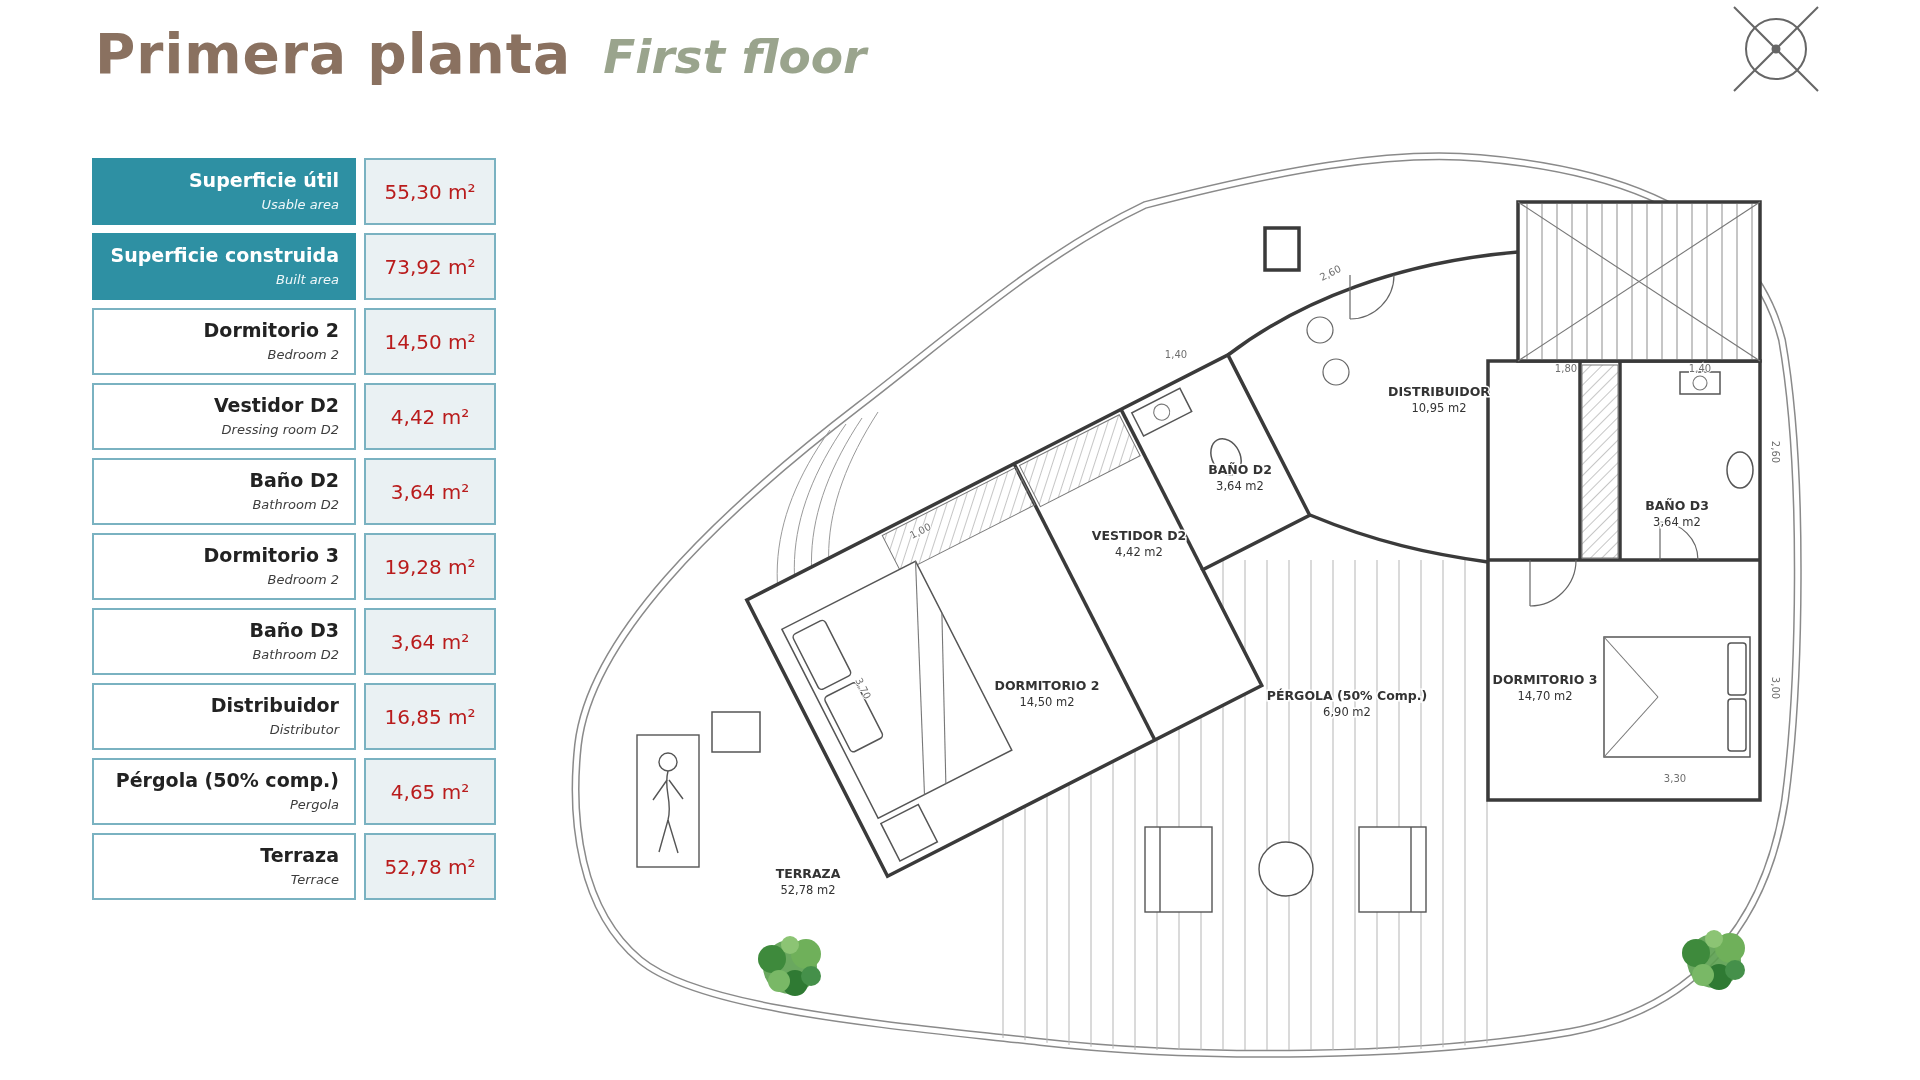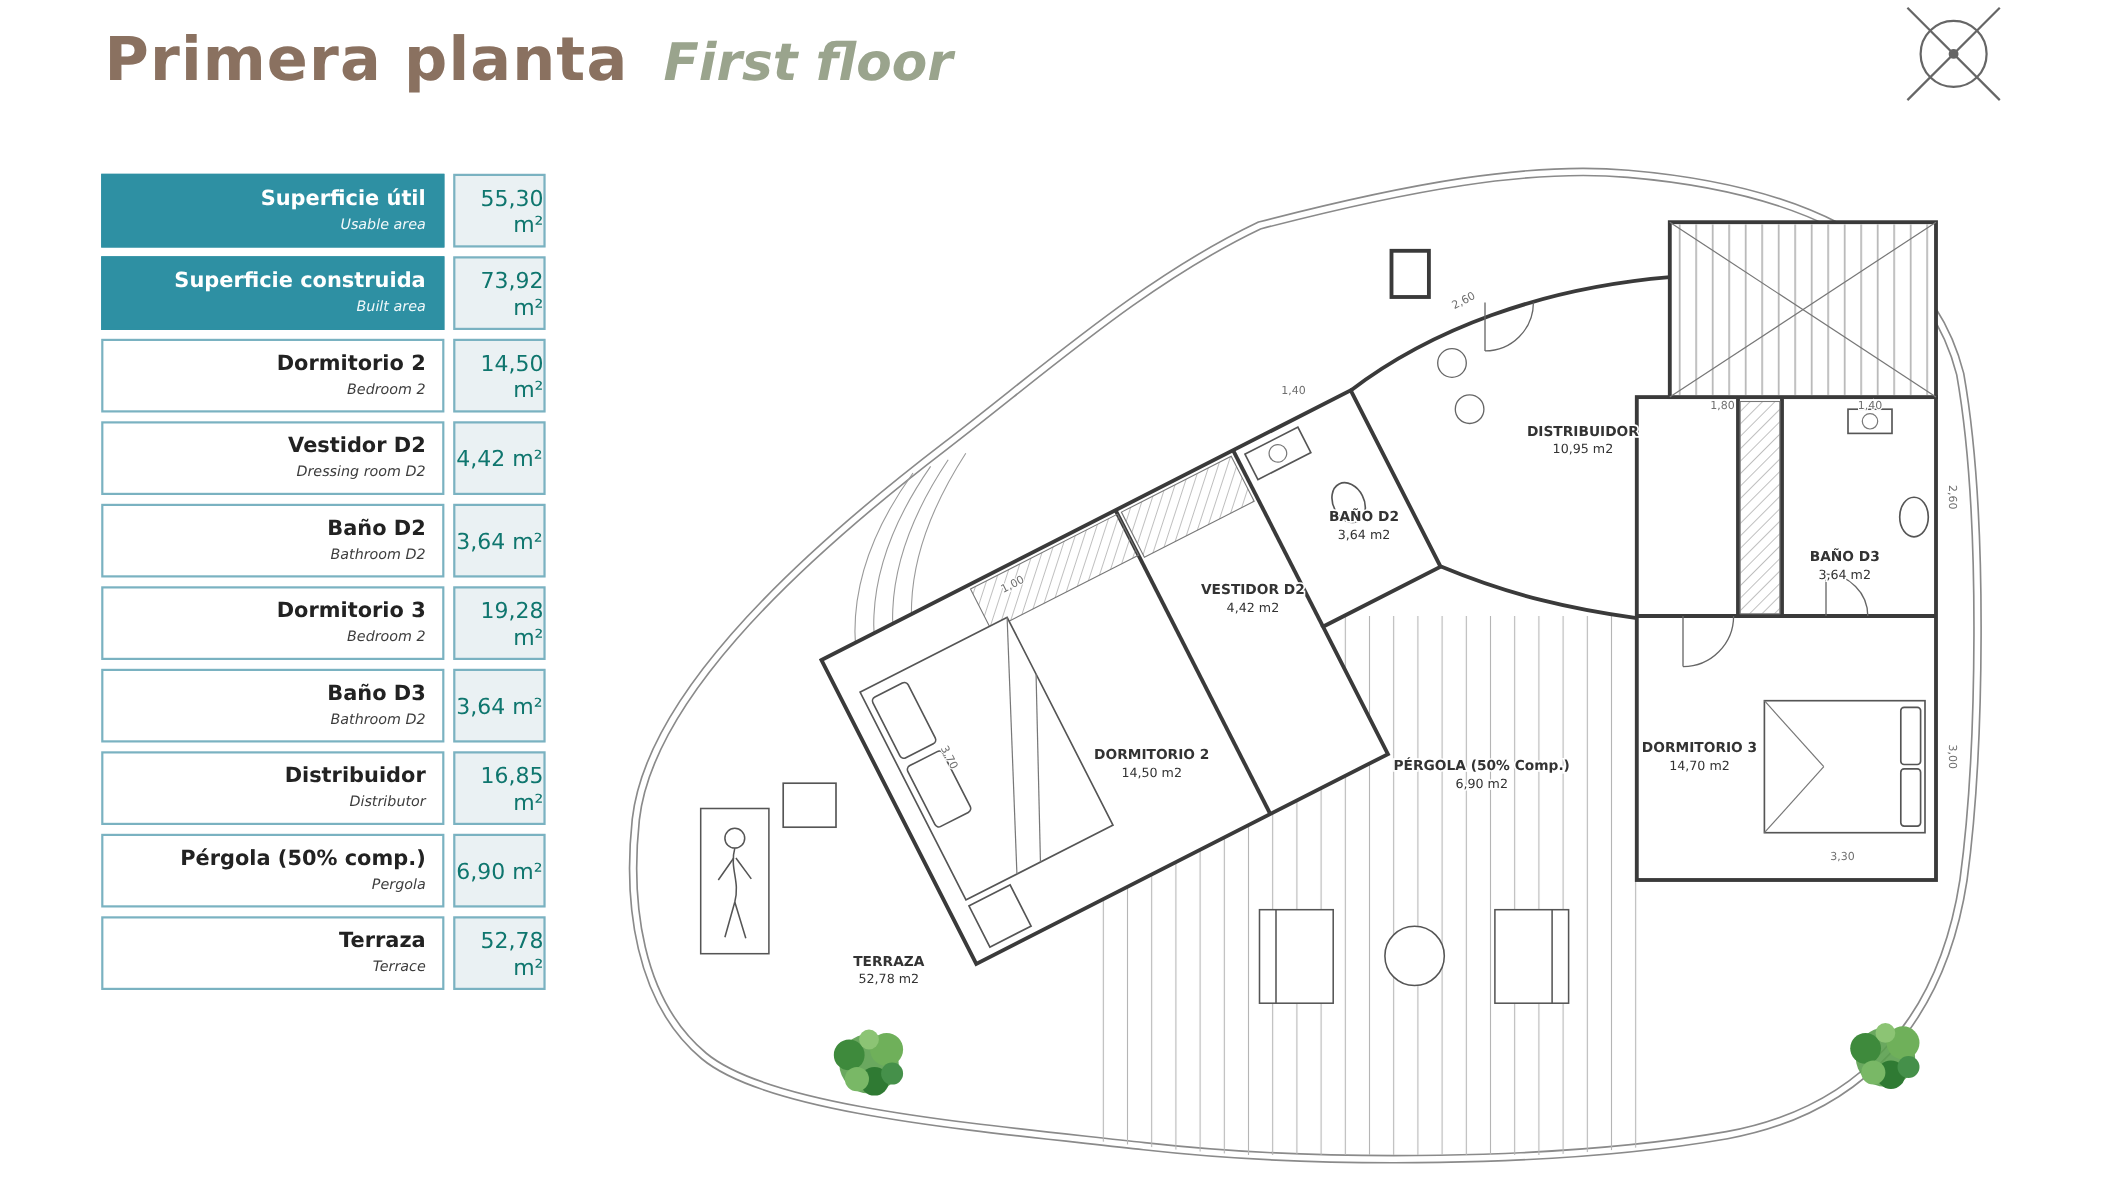--- a/index.html
+++ b/index.html
@@ -6,23 +6,23 @@
   .page{position:relative;width:1920px;height:1080px;background:#ffffff;overflow:hidden;
         font-family:"DejaVu Sans", sans-serif;text-align:right;}
   
   .title{position:absolute;left:95px;top:22px;white-space:nowrap;}
   .title .t-es{font-size:55px;font-weight:600;color:#8a7160;letter-spacing:1px;}
   .title .t-en{font-size:47px;font-weight:600;font-style:italic;color:#9aa48d;margin-left:32px;}
   
   .areas-table{position:absolute;left:92px;top:158px;width:404px;}
   .t-row{display:flex;gap:8px;margin-bottom:8px;}
   .cell{box-sizing:border-box;border:2px solid #7ab2c1;}
-  .cell.label{width:312px;background:#ffffff;padding:7px 15px;}
+  .cell.label{width:264px;background:#ffffff;padding:7px 15px;}
   .cell.value{flex:1;background:#eaf1f3;display:flex;align-items:center;justify-content:center;
-              font-size:20px;color:#0f766e;}
+              font-size:20px;color:#b91c1c;}
   .t-row.header .cell.label{background:#2e90a3;border-color:#2e90a3;}
   .t-row.header .cell.value{background:#eaf1f3;}
   .es{font-weight:bold;font-size:19px;color:#222;line-height:26px;}
   .en{font-style:italic;font-size:13px;color:#3d3d3d;line-height:23px;}
   .t-row.header .es{color:#ffffff;}
   .t-row.header .en{color:#f0f8fa;}
   
   .plan-svg{position:absolute;left:530px;top:0px;width:1390px;height:1080px;}
   .room-label{font-size:12.5px;font-weight:600;fill:#333;text-anchor:middle;
               paint-order:stroke;stroke:#ffffff;stroke-width:3px;}
@@ -99,21 +99,21 @@
         <div class="es">Distribuidor</div>
         <div class="en">Distributor</div>
       </div>
       <div class="cell value">16,85 m²</div>
     </div>
     <div class="t-row">
       <div class="cell label">
         <div class="es">Pérgola (50% comp.)</div>
         <div class="en">Pergola</div>
       </div>
-      <div class="cell value">6,90 m²</div>
+      <div class="cell value">4,65 m²</div>
     </div>
     <div class="t-row">
       <div class="cell label">
         <div class="es">Terraza</div>
         <div class="en">Terrace</div>
       </div>
       <div class="cell value">52,78 m²</div>
     </div>
   </div>
 

